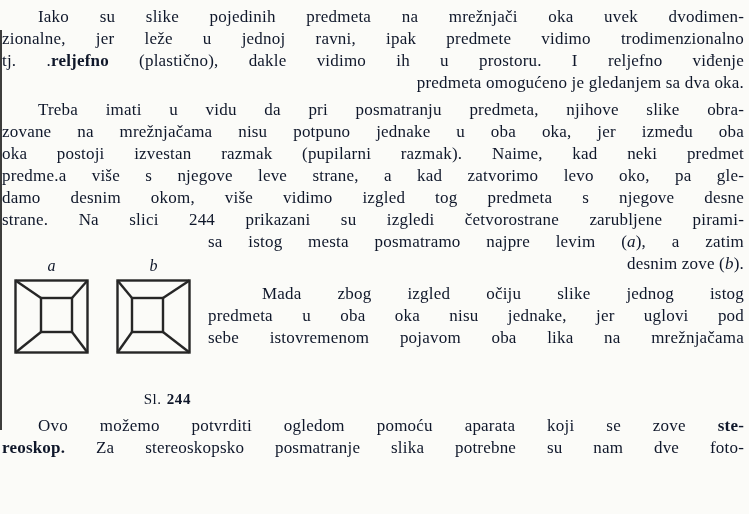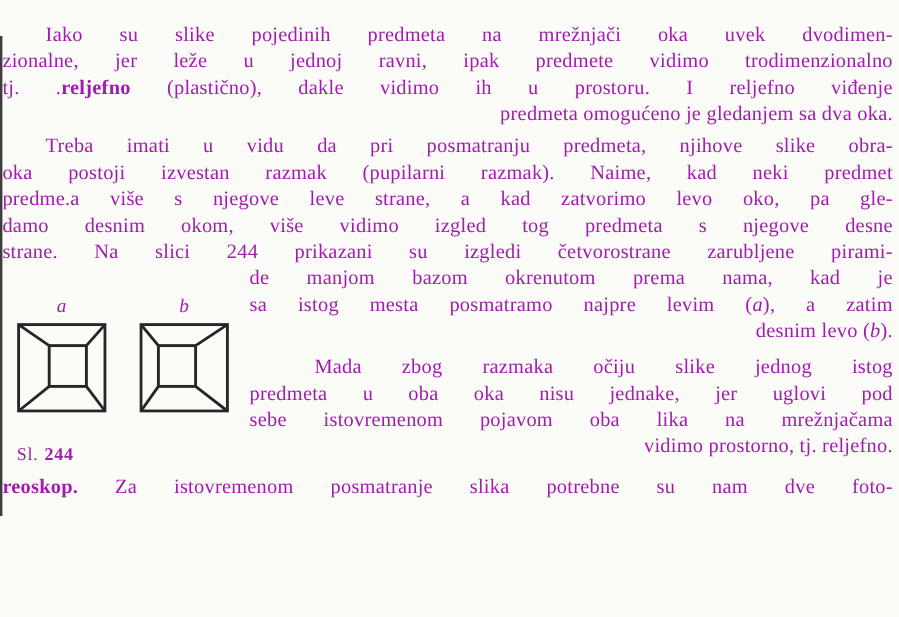--- a/index.html
+++ b/index.html
@@ -5,26 +5,26 @@
   html, body { margin: 0; padding: 0; }
   body {
     width: 749px; height: 514px;
     background: #fbfbf8;
     overflow: hidden;
   }
   .page {
     position: relative;
     box-sizing: border-box;
     width: 749px; height: 514px;
-    padding: 18px 5px 0 2px;
+    padding: 6px 5px 0 2px;
     font-family: "Liberation Serif", serif;
     font-size: 17px;
     line-height: 22px;
     letter-spacing: 0.2px;
-    color: #a21caf;
+    color: #0f172a;
   }
   .edge-artifact {
     position: absolute;
     left: 0; top: 30px;
     width: 2px; height: 400px;
     background: #1b1b1b;
     opacity: 0.85;
   }
   .para { margin: 0; }
   .gap { margin-top: 5px; }
@@ -43,42 +43,43 @@
   .wrap-col { flex: 1 1 auto; min-width: 0; }
   .fig-labels { display: flex; padding-left: 12px; height: 20px; }
   .fig-label {
     width: 75px; text-align: center;
     font-style: italic; font-size: 16px; line-height: 18px;
   }
   .fig-label + .fig-label { margin-left: 27px; }
   .fig-squares { display: flex; padding-left: 12px; margin-top: 2px; }
   .fig-squares svg + svg { margin-left: 27px; }
   .fig-caption {
-    width: 177px; margin: 24px 0 0 12px;
-    text-align: left; font-size: 15px; letter-spacing: 0.6px;
+    width: 177px; margin: 34px 0 0 12px;
+    text-align: right; font-size: 15px; letter-spacing: 0.6px;
   }
   .fig-caption .num { font-weight: 700; margin-left: 5px; }
   .p3 { margin-top: 8px; }
 </style>
 </head>
 <body>
 
 <div class="page">
 
   <div class="edge-artifact"></div>
 
   <div class="para">
     <div class="tline j ind"><span>Iako su slike pojedinih predmeta na mrežnjači oka uvek dvodimen-</span></div>
     <div class="tline j"><span>zionalne, jer leže u jednoj ravni, ipak predmete vidimo trodimenzionalno</span></div>
     <div class="tline j"><span>tj. .</span><span class="bold">reljefno</span><span> (plastično), dakle vidimo ih u prostoru. I reljefno viđenje</span></div>
     <div class="tline"><span>predmeta omogućeno je gledanjem sa dva oka.</span></div>
   </div>
 
   <div class="para gap">
     <div class="tline j ind"><span>Treba imati u vidu da pri posmatranju predmeta, njihove slike obra-</span></div>
+    <div class="tline j"><span>zovane na mrežnjačama nisu potpuno jednake u oba oka, jer između oba</span></div>
     <div class="tline j"><span>oka postoji izvestan razmak (pupilarni razmak). Naime, kad neki predmet</span></div>
     <div class="tline j"><span>predme.a više s njegove leve strane, a kad zatvorimo levo oko, pa gle-</span></div>
     <div class="tline j"><span>damo desnim okom, više vidimo izgled tog predmeta s njegove desne</span></div>
     <div class="tline j"><span>strane. Na slici 244 prikazani su izgledi četvorostrane zarubljene pirami-</span></div>
   </div>
 
   <div class="wrap-row">
 
     <div class="figure">
       <div class="fig-labels">
@@ -107,30 +108,29 @@
           </g>
         </svg>
       </div>
       <div class="fig-caption">
         <span>Sl.</span><span class="num">244</span>
       </div>
     </div>
 
     <div class="wrap-col">
       <div class="para">
-        <div class="tline j"><span>de manjom bazom okrenutom prema nama, kad je</span></div>
         <div class="tline j"><span>sa istog mesta posmatramo najpre levim (</span><span class="ital">a</span><span>), a zatim</span></div>
-        <div class="tline"><span>desnim levo (</span><span class="ital">b</span><span>).</span></div>
+        <div class="tline"><span>desnim zove (</span><span class="ital">b</span><span>).</span></div>
       </div>
       <div class="para p3">
-        <div class="tline j ind2"><span>Mada zbog razmaka očiju slike jednog istog</span></div>
+        <div class="tline j ind2"><span>Mada zbog izgled očiju slike jednog istog</span></div>
         <div class="tline j"><span>predmeta u oba oka nisu jednake, jer uglovi pod</span></div>
         <div class="tline j"><span>sebe istovremenom pojavom oba lika na mrežnjačama</span></div>
-        <div class="tline"><span>vidimo prostorno, tj. reljefno.</span></div>
       </div>
     </div>
   </div>
 
   <div class="para gap">
-    <div class="tline j"><span class="bold">reoskop.</span><span> Za istovremenom posmatranje slika potrebne su nam dve foto-</span></div>
+    <div class="tline j ind"><span>Ovo možemo potvrditi ogledom pomoću aparata koji se zove </span><span class="bold">ste-</span></div>
+    <div class="tline j"><span class="bold">reoskop.</span><span> Za stereoskopsko posmatranje slika potrebne su nam dve foto-</span></div>
   </div>
 
 </div>
 
 </body></html>

